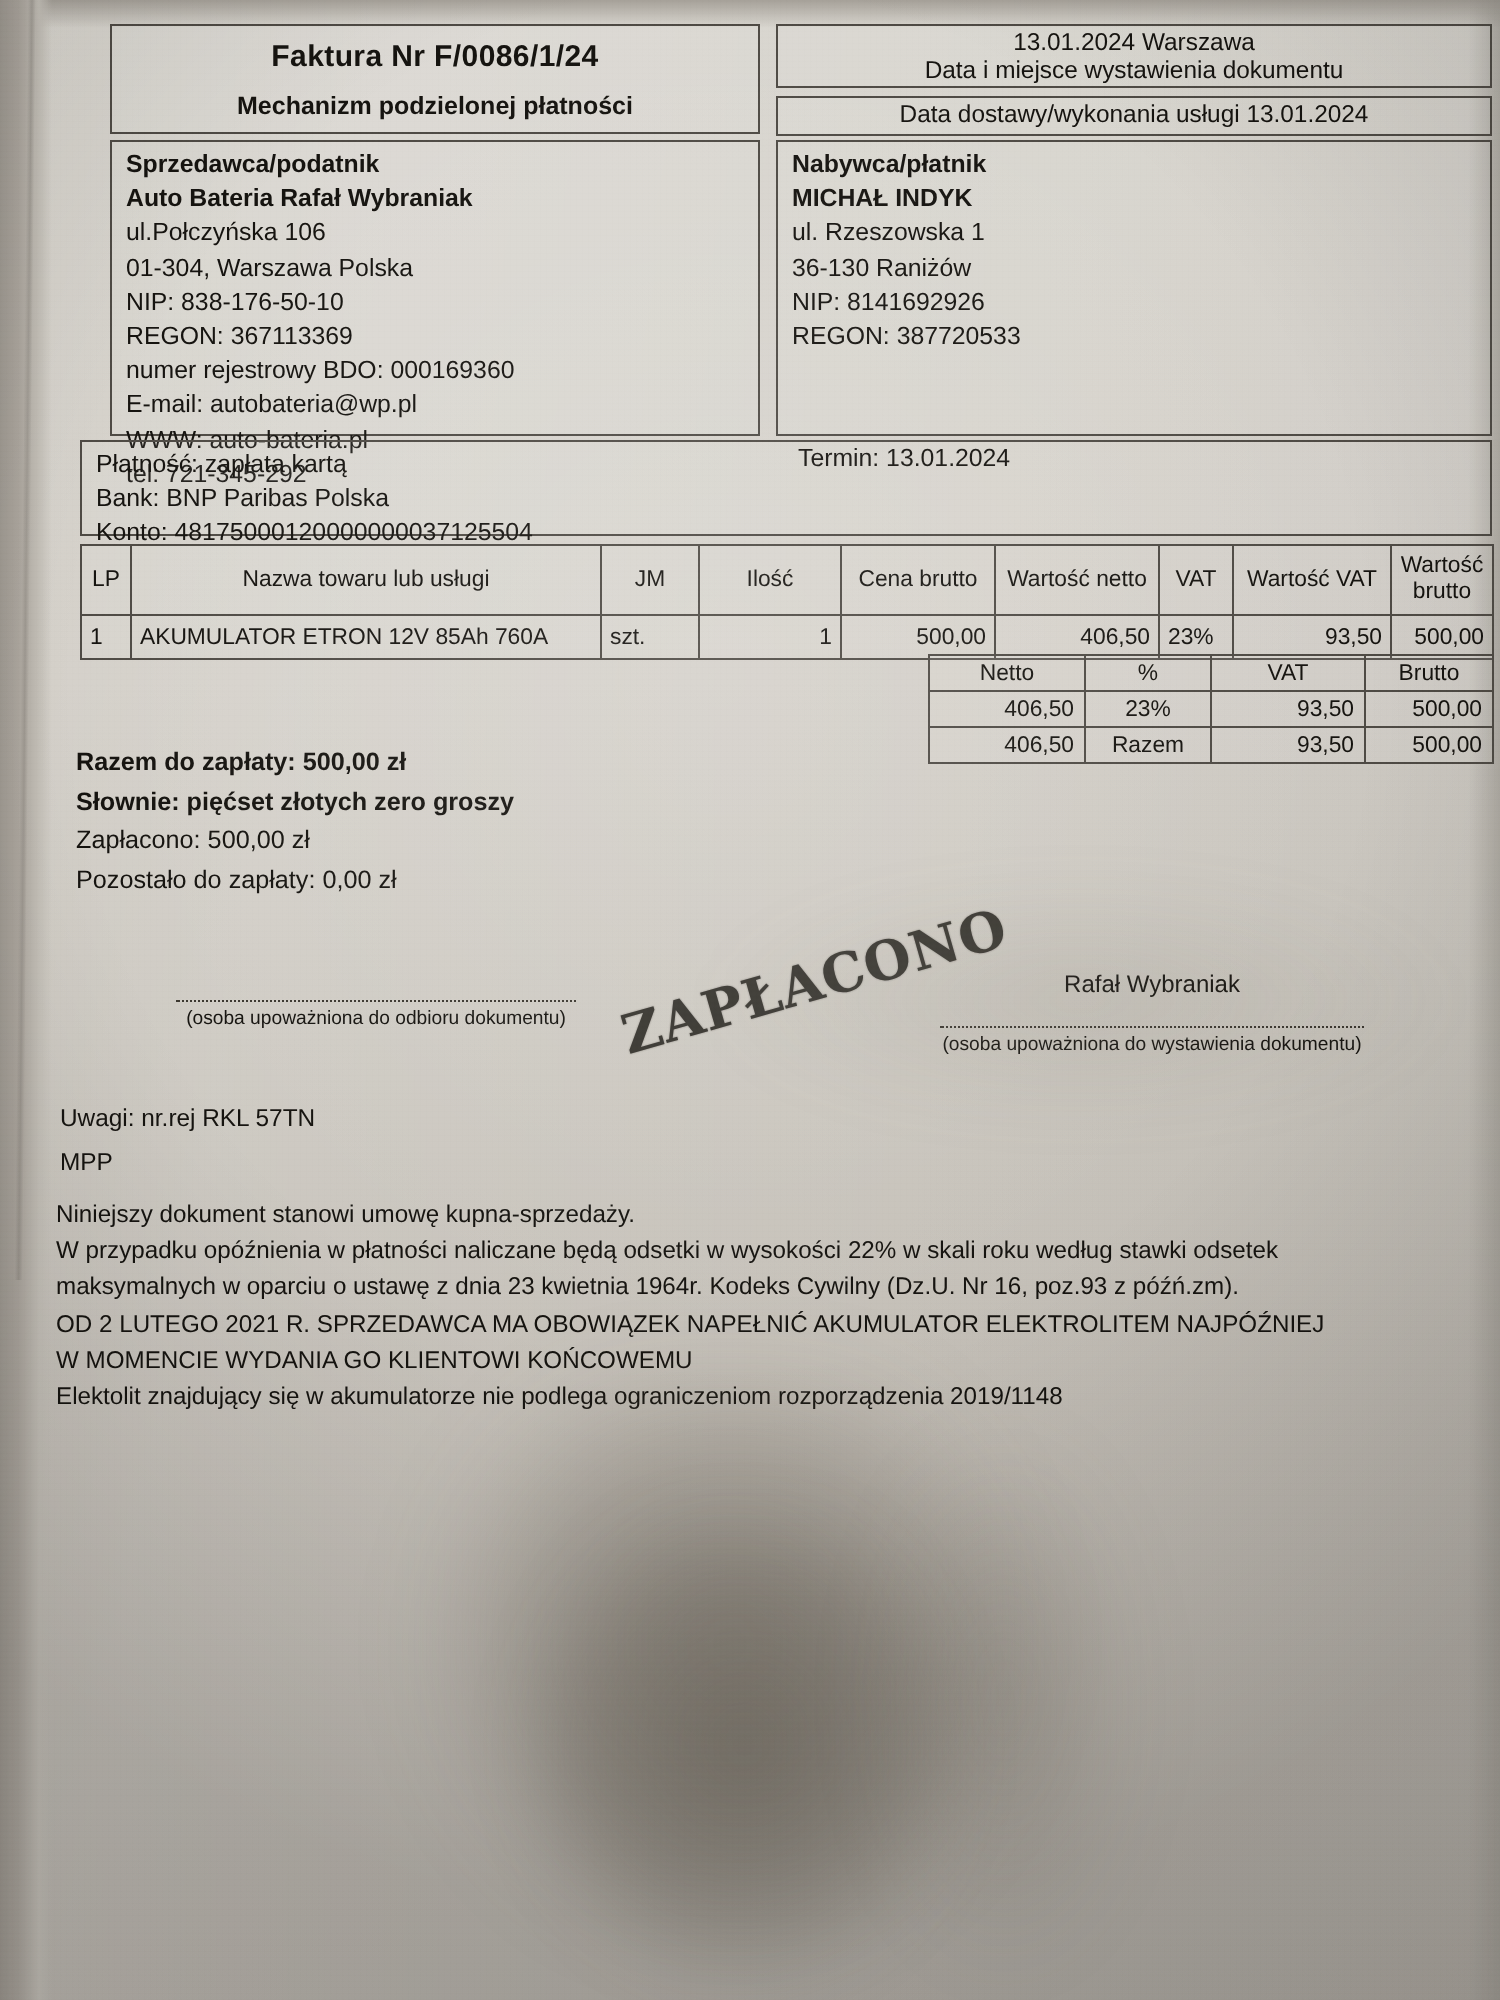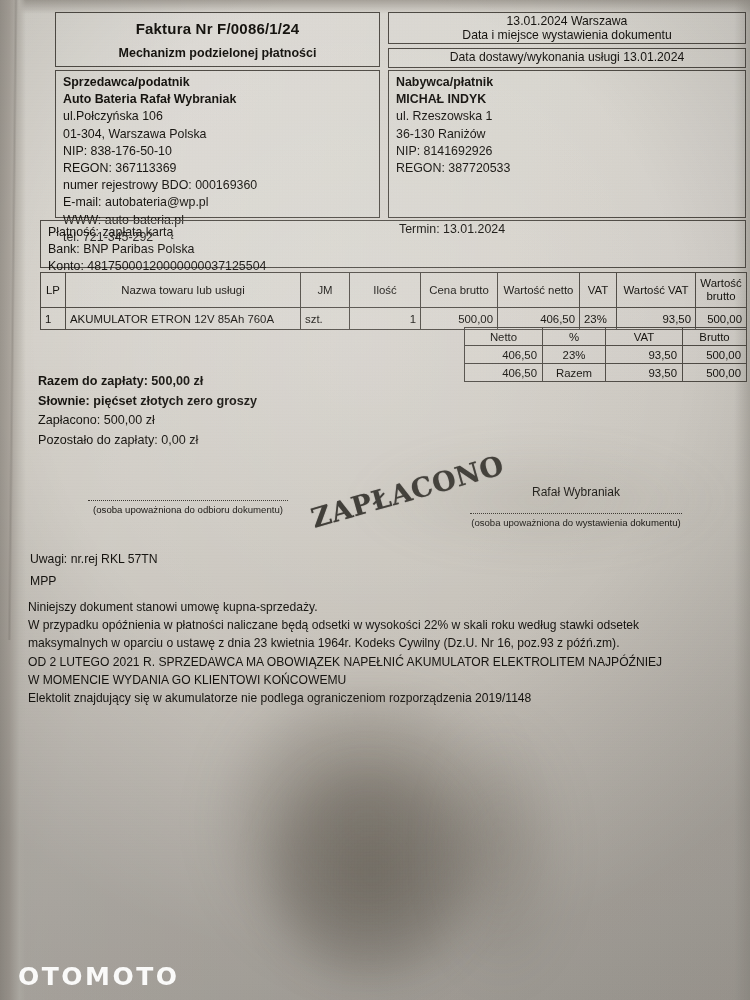--- a/index.html
+++ b/index.html
@@ -376,15 +376,14 @@
 
   </div>
 
   <div class="shadow-soft-upper"></div>
   <div class="shadow-blob"></div>
   <div class="shadow-blob2"></div>
   <div class="shadow-blob3"></div>
   <div class="vignette"></div>
   <div class="noise"></div>
 
-  <div class="wm">OTOMOTO</div>
 
 </div>
 
 </body></html>

